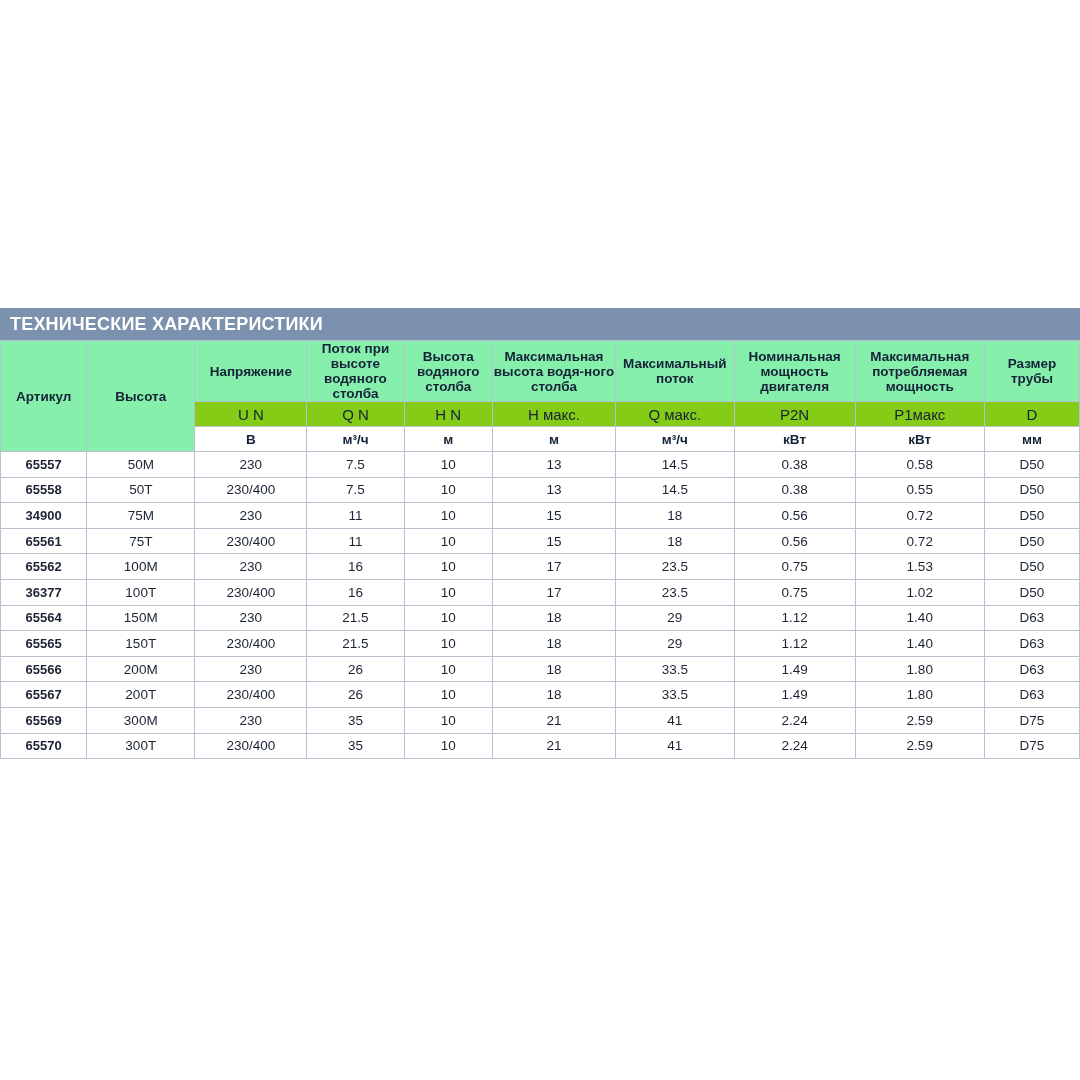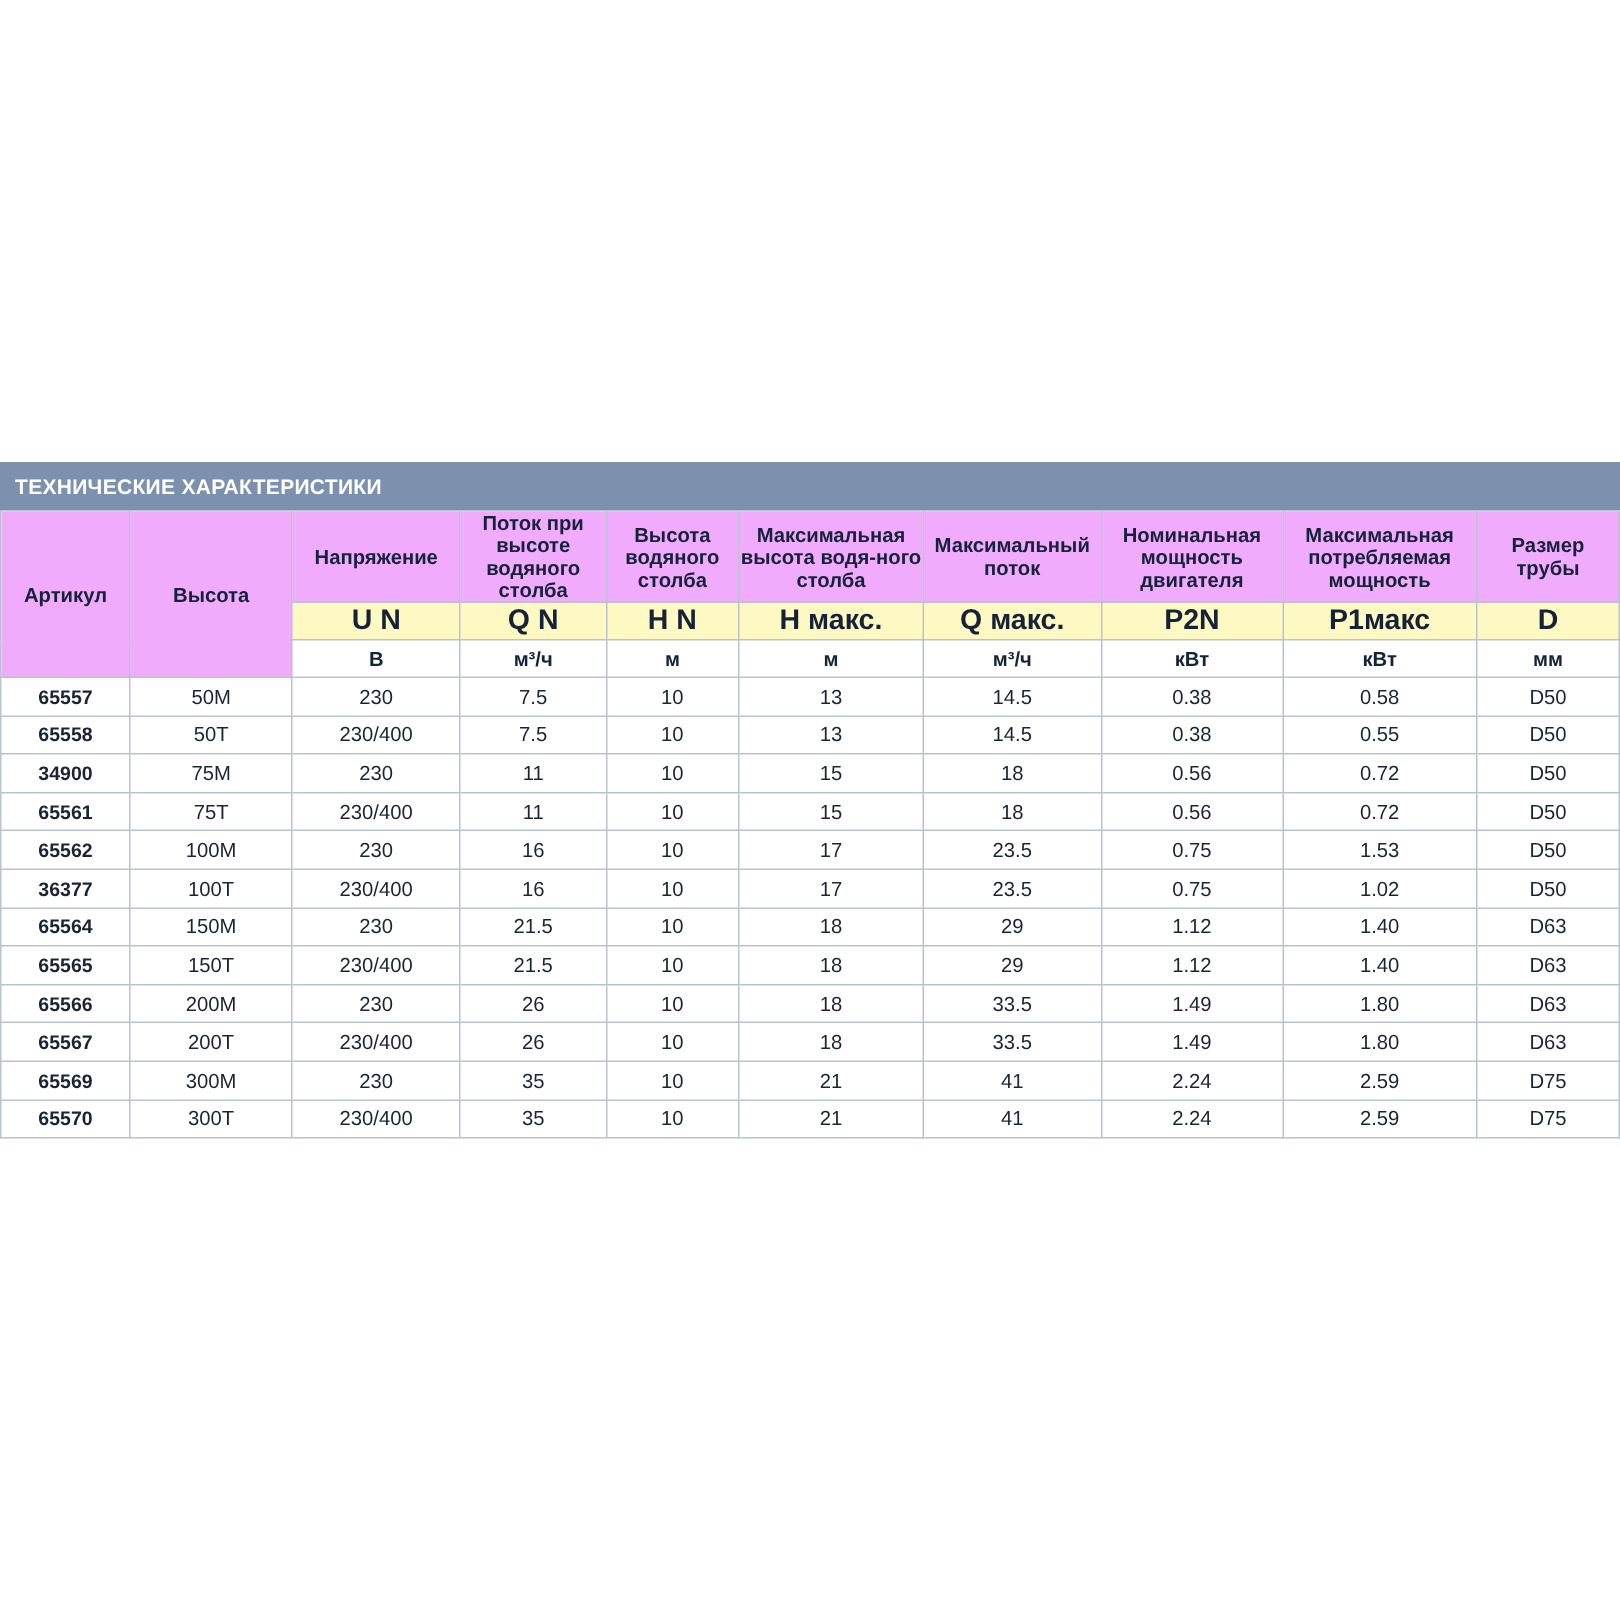--- a/index.html
+++ b/index.html
@@ -19,21 +19,21 @@
   .spec-wrap {
     position: absolute;
     left: 0;
     top: 308px;
     width: 1080px;
   }
 
   .spec-title {
     background: #7b91ad;
     color: #ffffff;
-    font-size: 14px;
+    font-size: 18px;
     font-weight: bold;
     letter-spacing: 0.2px;
     padding: 8px 10px 9px 10px;
     box-sizing: border-box;
     height: 32px;
     line-height: 16px;
   }
 
   table.spec {
     border-collapse: collapse;
@@ -44,31 +44,31 @@
 
   table.spec th, table.spec td {
     border: 1px solid #b9c3cf;
     text-align: center;
     vertical-align: middle;
     padding: 0;
   }
 
   
   .hdr-main {
-    background: #f0abfc;
+    background: #86efac;
     font-weight: bold;
     font-size: 13.5px;
     line-height: 15px;
     padding: 5px 4px;
     color: #152238;
   }
   .hdr-sym {
-    background: #fef9c3;
-    font-weight: bold;
-    font-size: 19px;
+    background: #84cc16;
+    font-weight: normal;
+    font-size: 15px;
     height: 24px;
     color: #152238;
   }
   .hdr-unit {
     background: #ffffff;
     font-weight: bold;
     font-size: 13.5px;
     height: 24px;
     color: #152238;
   }

